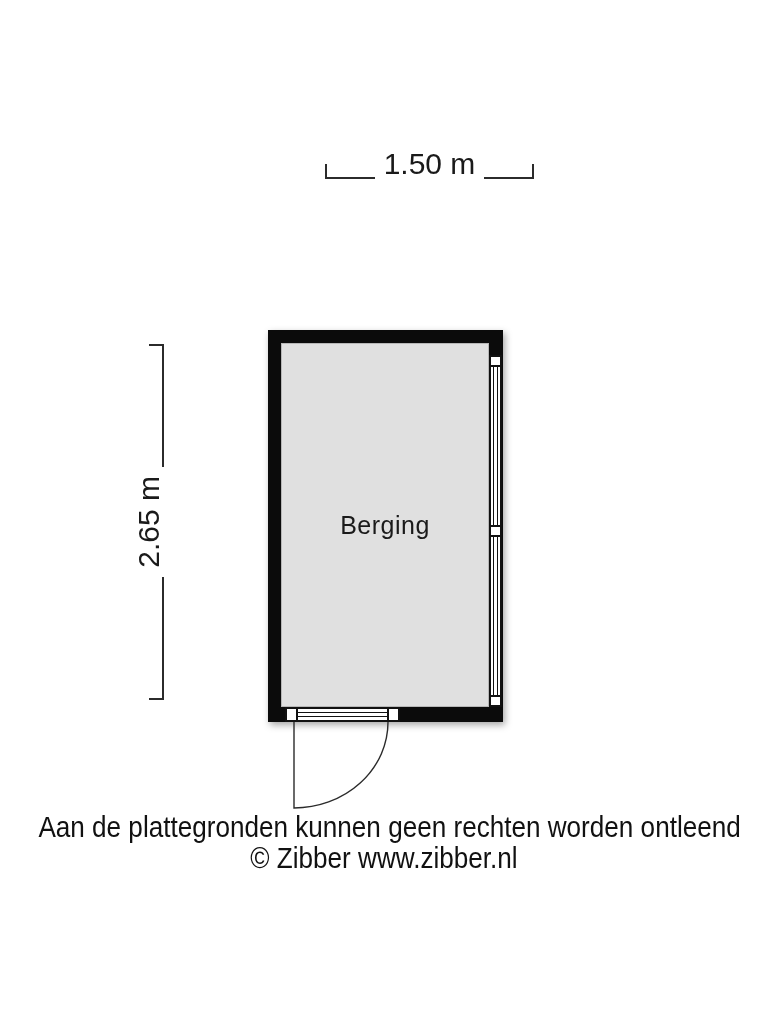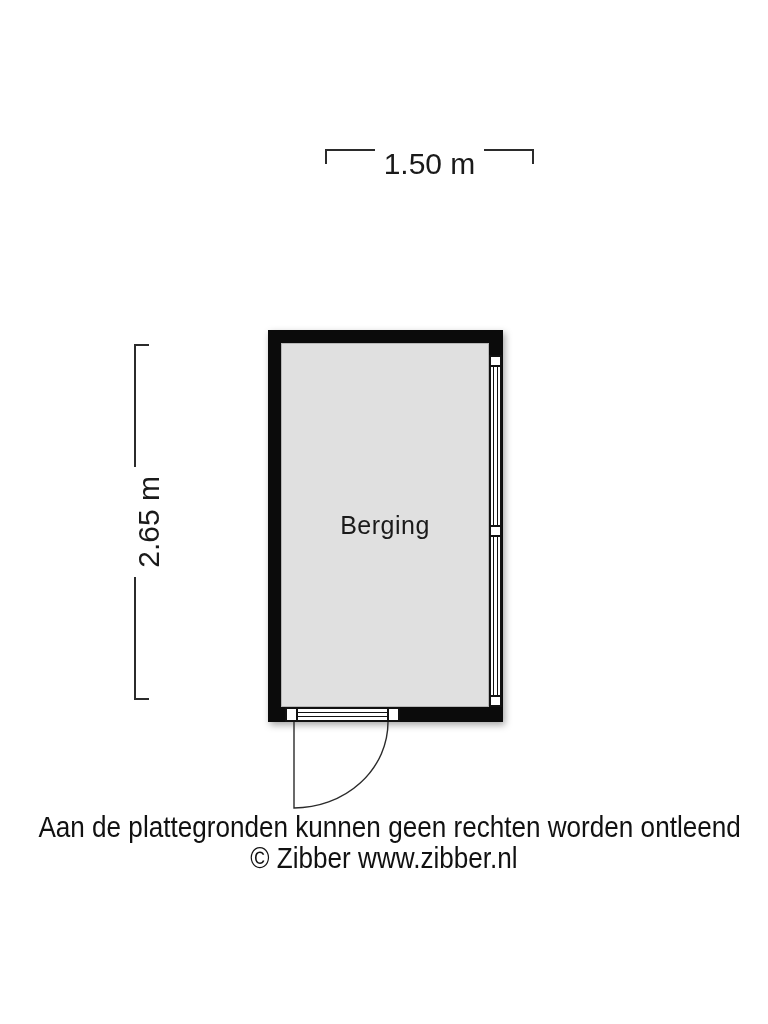--- a/index.html
+++ b/index.html
@@ -12,21 +12,21 @@
   .canvas {
     position: relative;
     width: 768px;
     height: 1024px;
     background: #ffffff;
     overflow: hidden;
     color: #1a1a1a;
   }
 
   
-  .dim { position: absolute; display: flex; align-items: flex-start; padding-left: 44px; }
+  .dim { position: absolute; display: flex; align-items: flex-end; padding-left: 44px; }
   .dim-top { left: 281px; top: 149px; width: 209px; height: 30px; flex-direction: row; }
   .dim-left { left: 90px; top: 344px; width: 30px; height: 356px; flex-direction: column; }
   .tick-v { width: 2px; height: 15px; background: #2b2b2b; flex: 0 0 auto; }
   .tick-h { height: 2px; width: 15px; background: #2b2b2b; flex: 0 0 auto; }
   .dline-h { flex: 1 1 auto; height: 2px; background: #2b2b2b; }
   .dline-v { flex: 1 1 auto; width: 2px; background: #2b2b2b; }
   .dim-label {
     font-size: 30px;
     line-height: 30px;
     white-space: nowrap;

